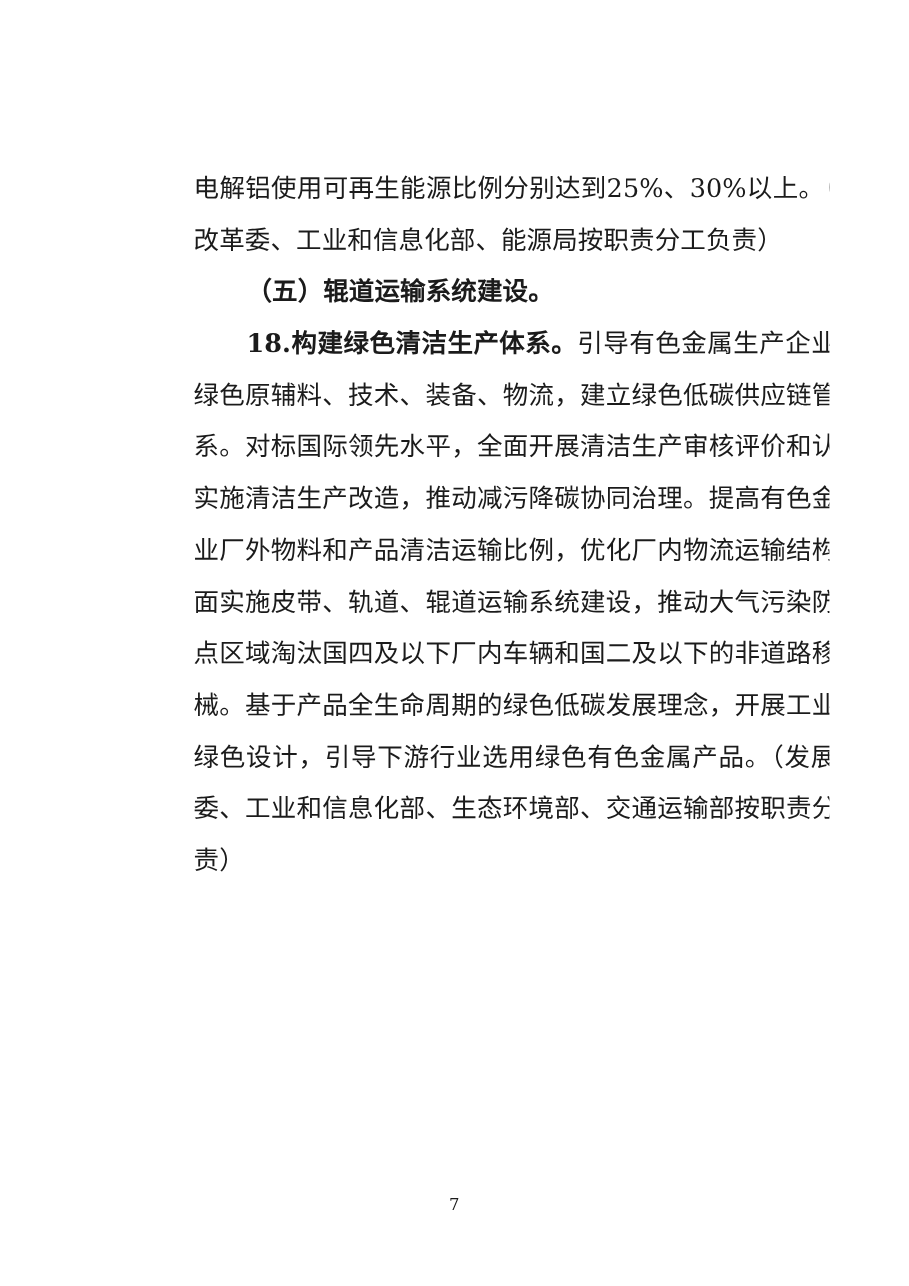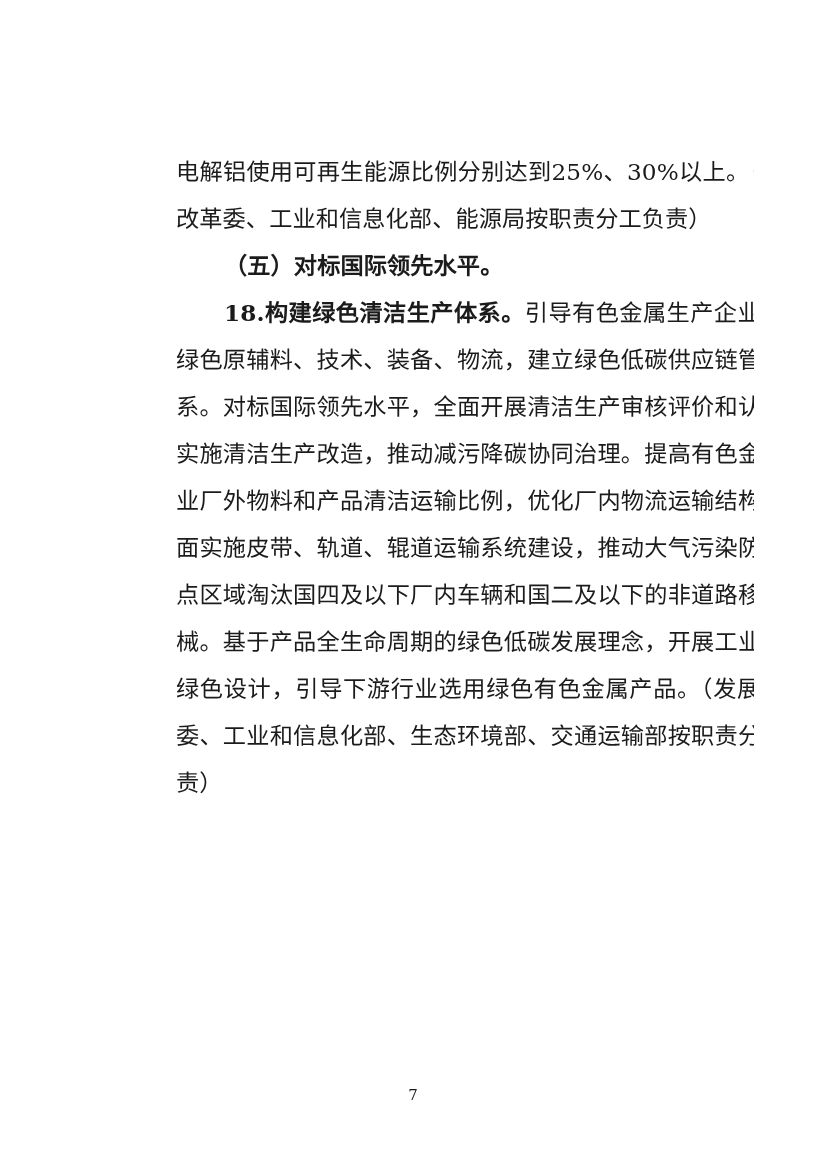--- a/index.html
+++ b/index.html
@@ -57,21 +57,21 @@
 
 <div class="page">
 
   <div class="content">
 
     <p class="para">
       <span>电解铝使用可再生能源比例分别达到25%、30%以上。（发展改革委、工业和信息化部、能源局按职责分工负责）</span>
     </p>
 
     <p class="para indent heading">
-      <span>（五）对标国际领先水平。</span>
+      <span>（五）辊道运输系统建设。</span>
     </p>
 
 
     <p class="para indent">
       <span class="run-bold">18.构建绿色清洁生产体系。</span><span>引导有色金属生产企业选用绿色原辅料、技术、装备、物流，建立绿色低碳供应链管理体系。对标国际领先水平，全面开展清洁生产审核评价和认证，实施清洁生产改造，推动减污降碳协同治理。提高有色金属企业厂外物料和产品清洁运输比例，优化厂内物流运输结构，全面实施皮带、轨道、辊道运输系统建设，推动大气污染防治重点区域淘汰国四及以下厂内车辆和国二及以下的非道路移动机械。基于产品全生命周期的绿色低碳发展理念，开展工业产品绿色设计，引导下游行业选用绿色有色金属产品。（发展改革委、工业和信息化部、生态环境部、交通运输部按职责分工负责）</span>
     </p>
 
   </div>
 
   <div class="page-number">7</div>

